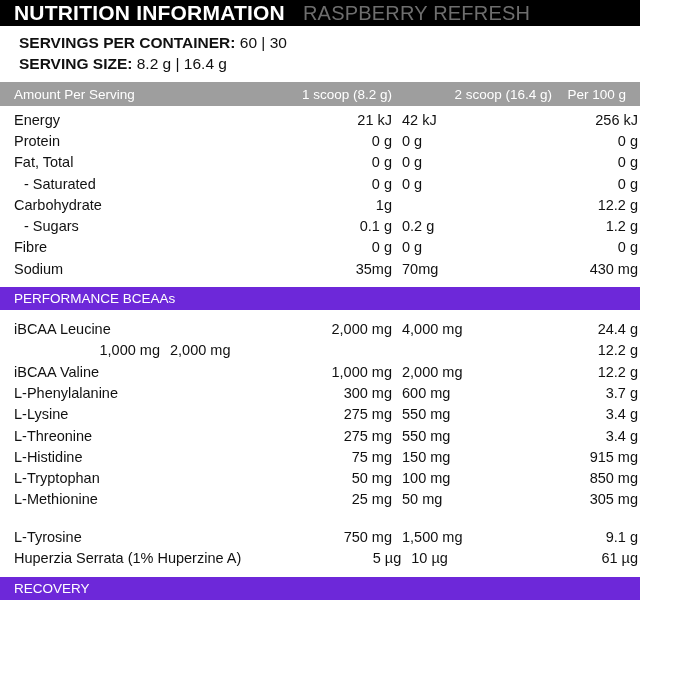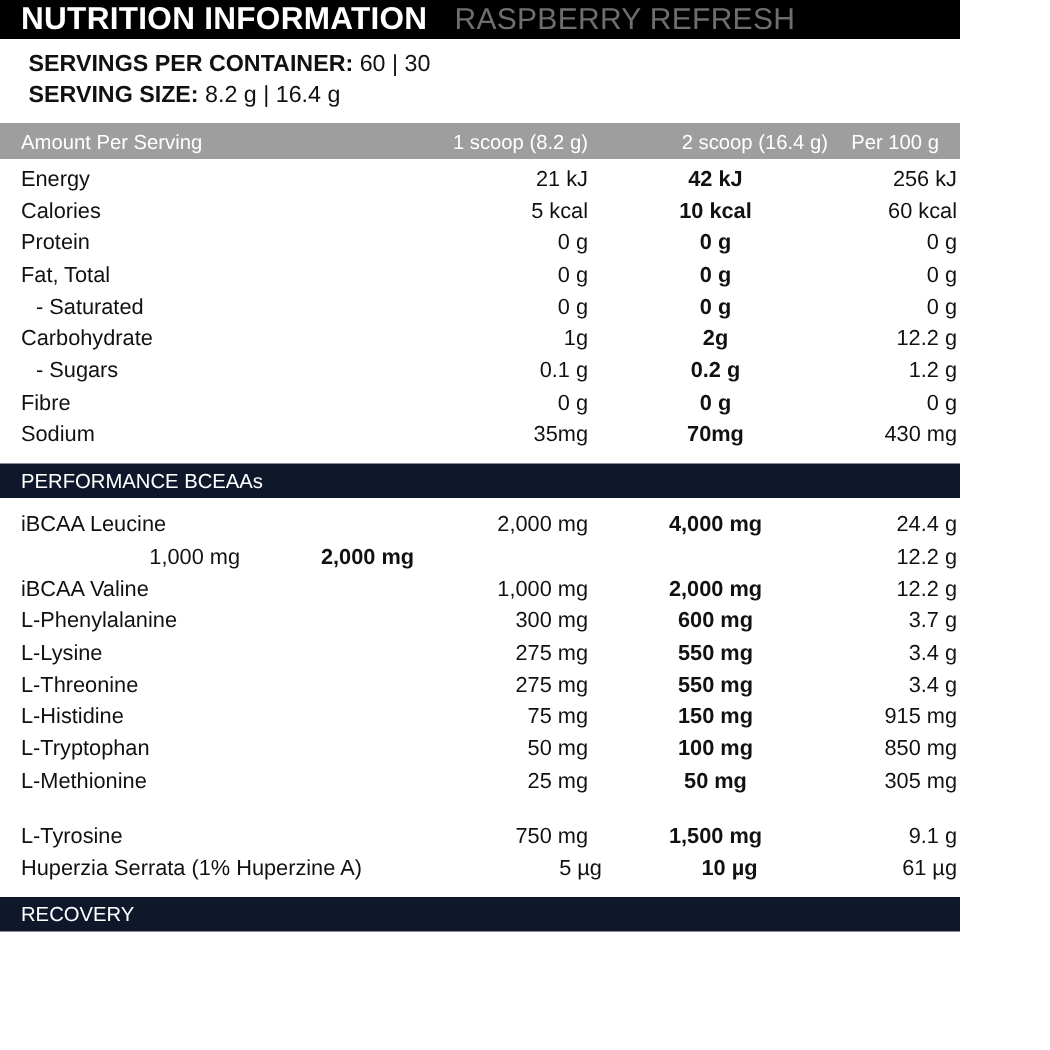--- a/index.html
+++ b/index.html
@@ -82,27 +82,27 @@
   
   .rows { padding-top: 3px; }
   .row {
     display: flex;
     align-items: center;
     height: 21.3px;
     font-size: 14.5px;
   }
   .row .c0 { flex: 0 0 232px; padding-left: 14px; box-sizing: border-box; white-space: nowrap; }
   .row .c1 { flex: 0 0 170px; text-align: right; padding-right: 10px; box-sizing: border-box; }
-  .row .c2 { flex: 0 0 160px; text-align: center; padding-right: 10px; box-sizing: border-box; font-weight: bold; }
+  .row .c2 { flex: 0 0 160px; text-align: left; padding-right: 10px; box-sizing: border-box; }
   .row .c3 { flex: 1 1 auto;  text-align: right; padding-right: 2px; box-sizing: border-box; }
   .row.indent .c0 { padding-left: 24px; }
 
   
   .section-bar {
-    background: #0f172a;
+    background: #6d28d9;
     color: #ffffff;
     height: 23px;
     display: flex;
     align-items: center;
     padding-left: 14px;
     font-size: 13.5px;
     box-sizing: border-box;
   }
   .gap-6 { height: 8px; }
 </style>
@@ -135,47 +135,40 @@
   </div>
 
   <div class="rows" id="nutrition-rows">
       <div class="row">
         <div class="c0">Energy</div>
         <div class="c1">21 kJ</div>
         <div class="c2">42 kJ</div>
         <div class="c3">256 kJ</div>
       </div>
       <div class="row">
-        <div class="c0">Calories</div>
-        <div class="c1">5 kcal</div>
-        <div class="c2">10 kcal</div>
-        <div class="c3">60 kcal</div>
-      </div>
-      <div class="row">
         <div class="c0">Protein</div>
         <div class="c1">0 g</div>
         <div class="c2">0 g</div>
         <div class="c3">0 g</div>
       </div>
       <div class="row">
         <div class="c0">Fat, Total</div>
         <div class="c1">0 g</div>
         <div class="c2">0 g</div>
         <div class="c3">0 g</div>
       </div>
       <div class="row indent">
         <div class="c0">- Saturated</div>
         <div class="c1">0 g</div>
         <div class="c2">0 g</div>
         <div class="c3">0 g</div>
       </div>
       <div class="row">
         <div class="c0">Carbohydrate</div>
         <div class="c1">1g</div>
-        <div class="c2">2g</div>
         <div class="c3">12.2 g</div>
       </div>
       <div class="row indent">
         <div class="c0">- Sugars</div>
         <div class="c1">0.1 g</div>
         <div class="c2">0.2 g</div>
         <div class="c3">1.2 g</div>
       </div>
       <div class="row">
         <div class="c0">Fibre</div>

